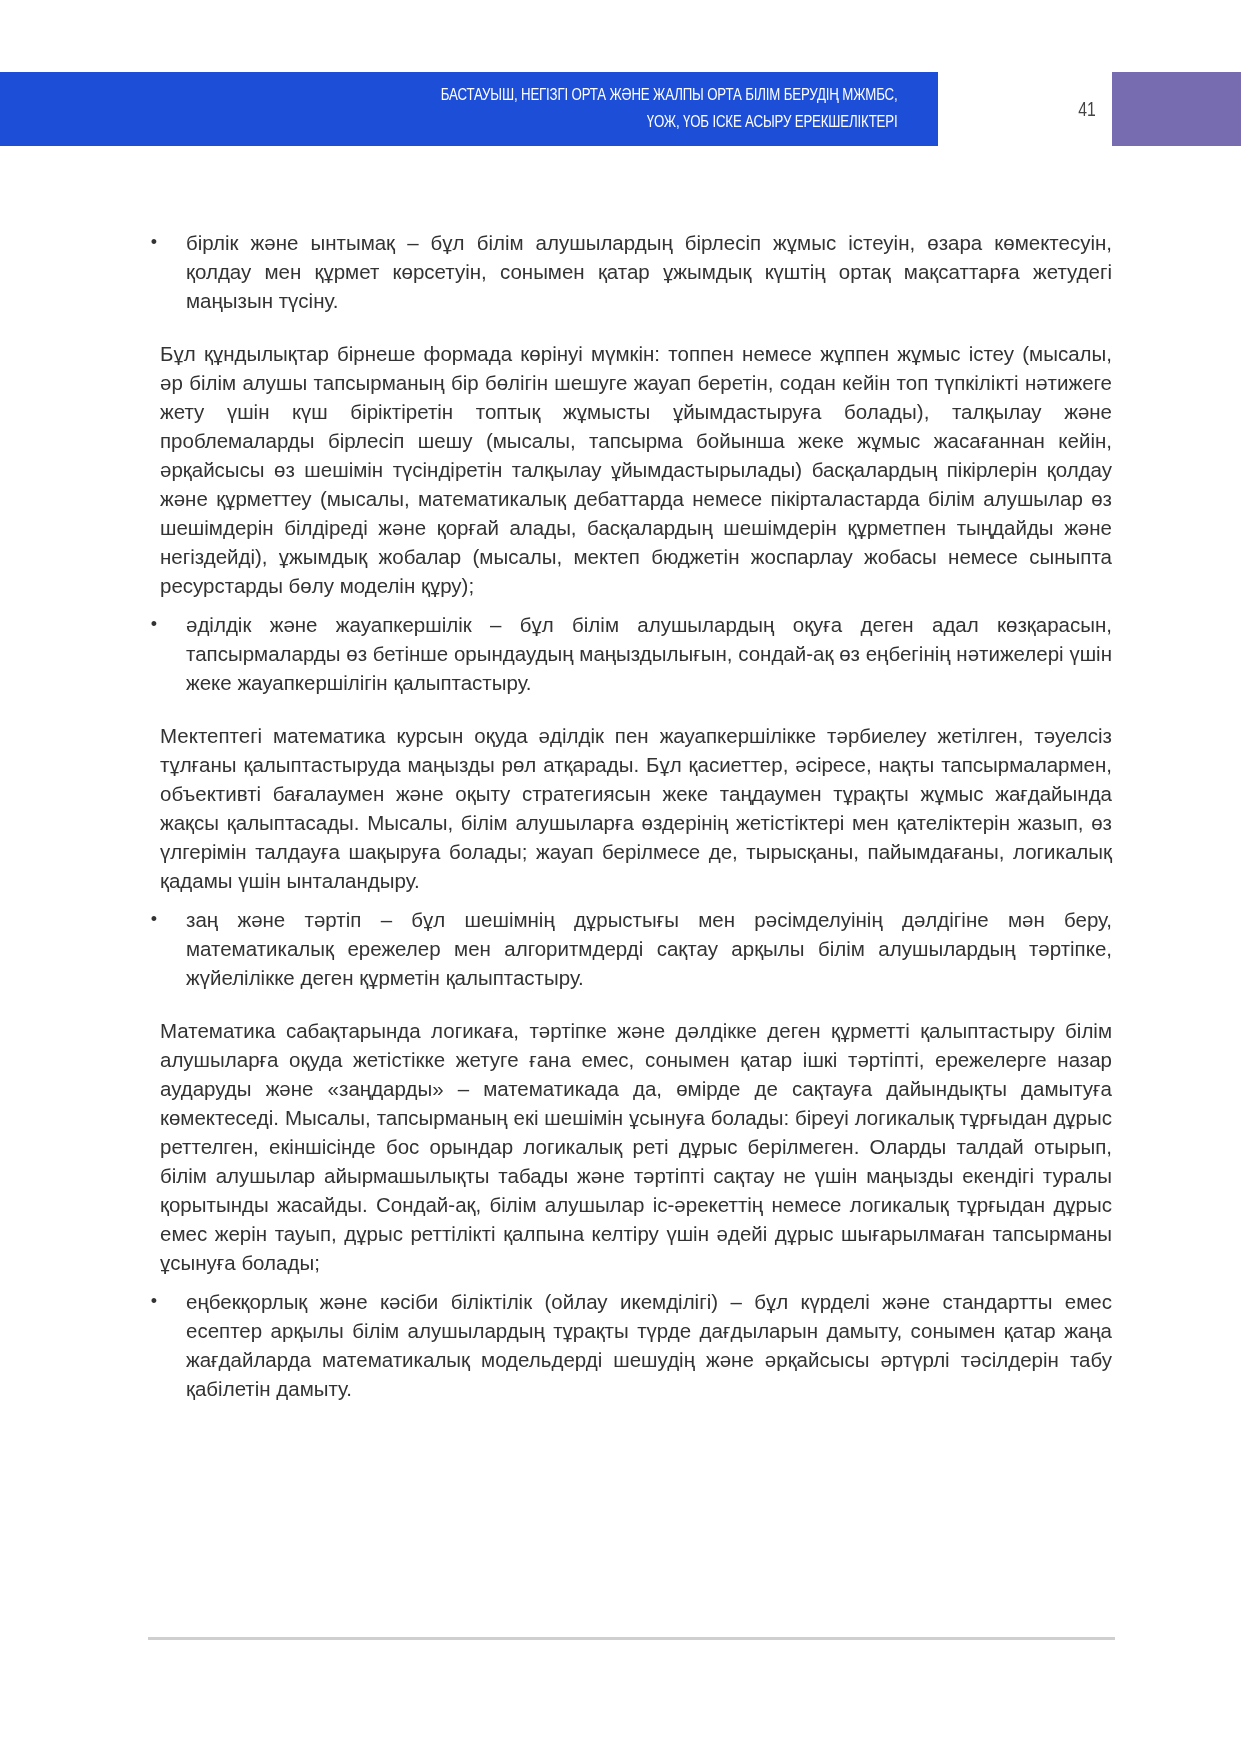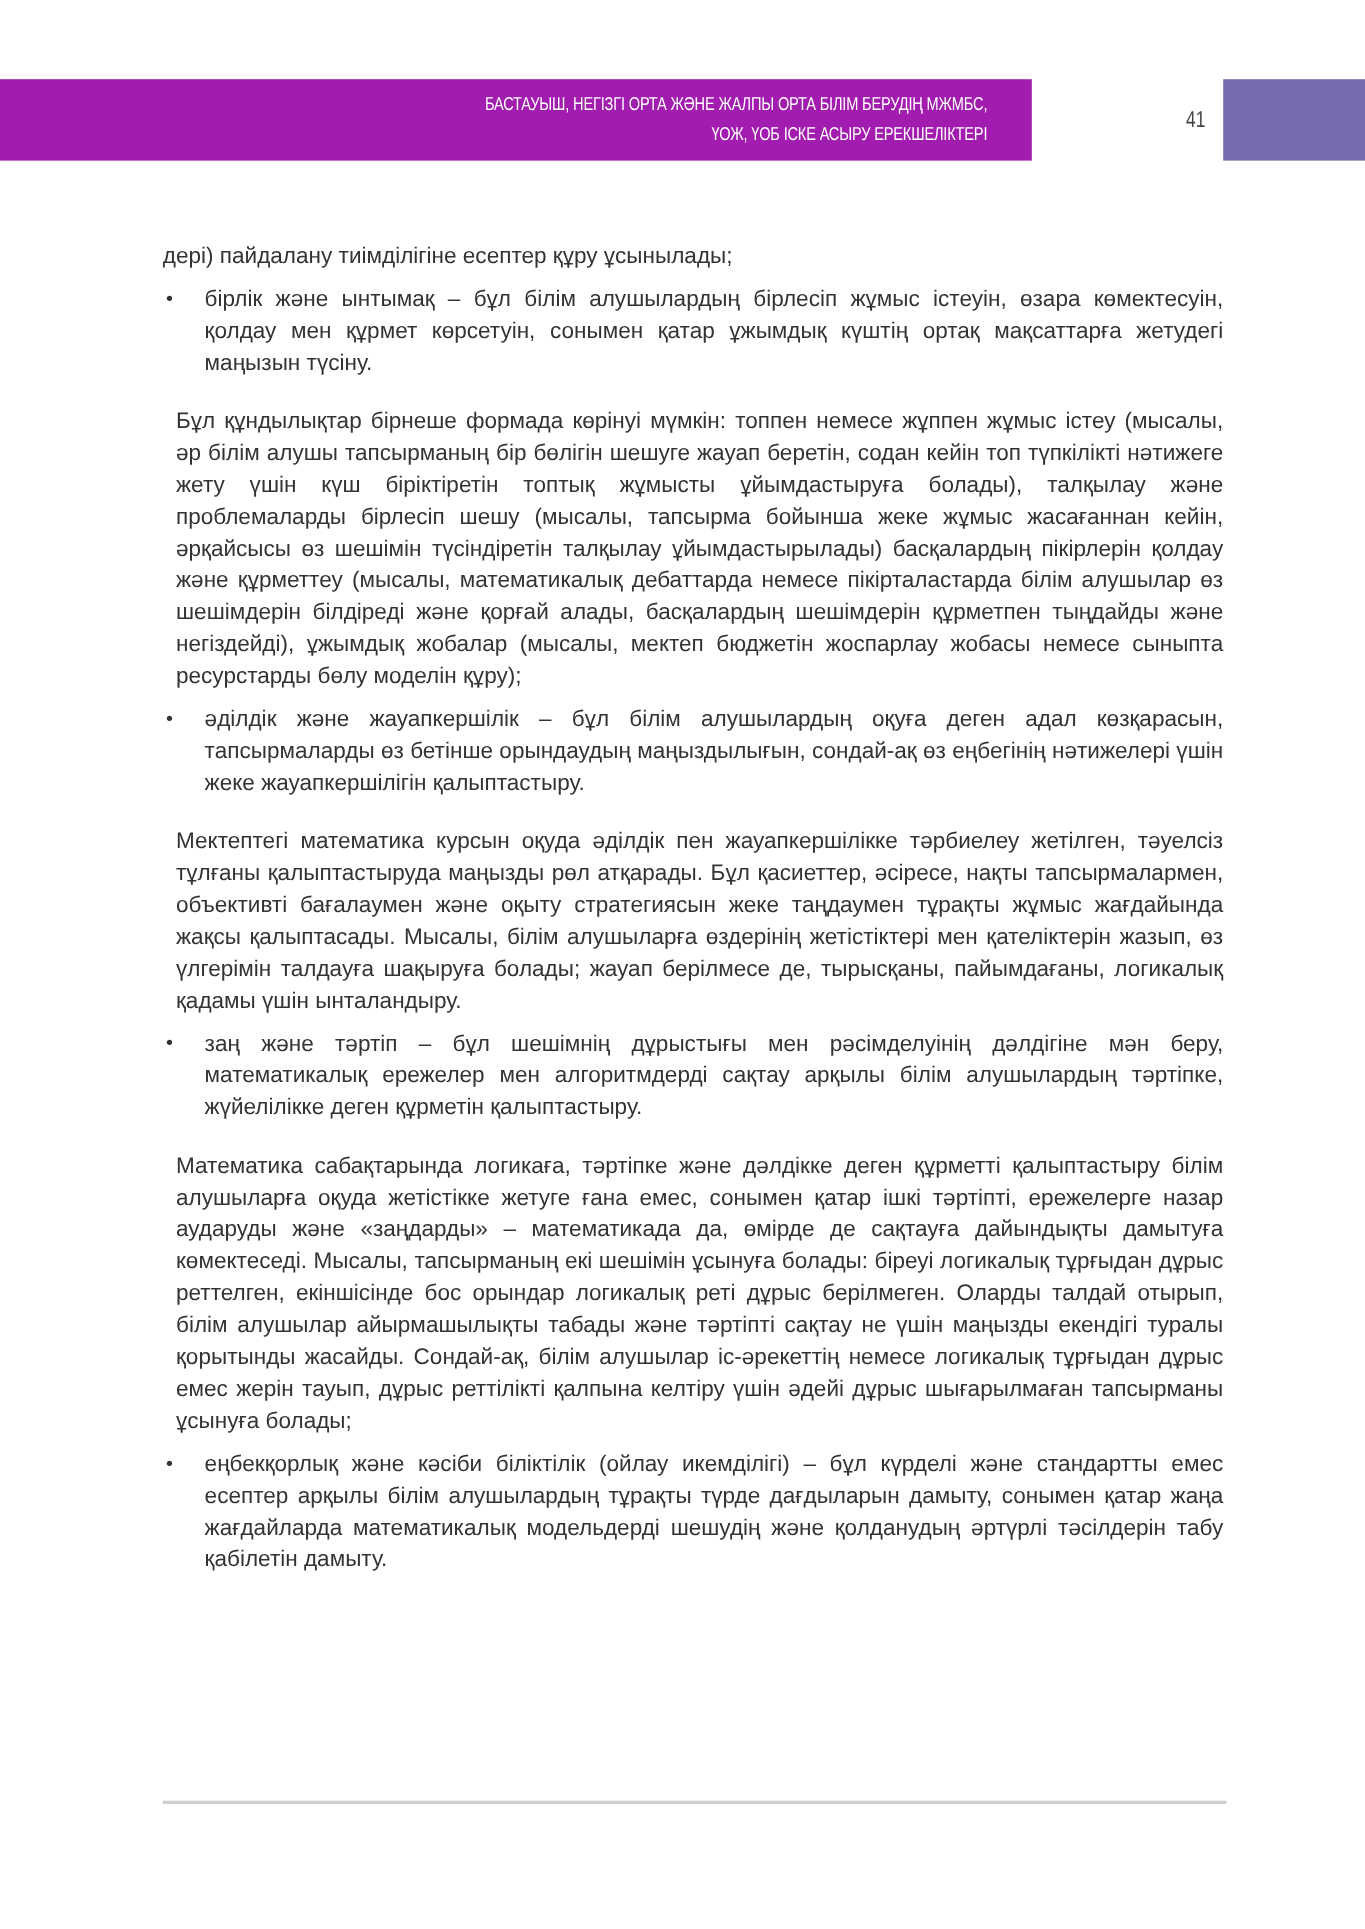--- a/index.html
+++ b/index.html
@@ -14,21 +14,21 @@
       overflow: hidden;
       font-family: "Liberation Sans", "DejaVu Sans", sans-serif;
       color: #333333;
     }
     .header-band {
       position: absolute;
       left: 0;
       top: 72px;
       width: 938px;
       height: 74px;
-      background: #a21caf;
+      background: #1d4ed8;
     }
     .header-title {
       position: absolute;
       right: 40px;
       top: 9px;
       text-align: right;
       color: #ffffff;
       font-family: "Liberation Sans", sans-serif;
       font-size: 17px;
       line-height: 27px;
@@ -105,21 +105,20 @@
 <div class="header-band">
   <div class="header-title">
     <div>БАСТАУЫШ, НЕГІЗГІ ОРТА ЖӘНЕ ЖАЛПЫ ОРТА БІЛІМ БЕРУДІҢ МЖМБС,</div>
     <div>ҮОЖ, ҮОБ ІСКЕ АСЫРУ ЕРЕКШЕЛІКТЕРІ</div>
   </div>
 </div>
 <div class="page-number">41</div>
 <div class="header-block"></div>
 
 <div class="content">
-  <p>дері) пайдалану тиімділігіне есептер құру ұсынылады;</p>
 
   <div class="bullet">
     <span class="dot">•</span>
     <span>бірлік және ынтымақ – бұл білім алушылардың бірлесіп жұмыс істеуін, өзара көмектесуін, қолдау мен құрмет көрсетуін, сонымен қатар ұжымдық күштің ортақ мақсаттарға жетудегі маңызын түсіну.</span>
   </div>
 
   <p class="para">Бұл құндылықтар бірнеше формада көрінуі мүмкін: топпен немесе жұппен жұмыс істеу (мысалы, әр білім алушы тапсырманың бір бөлігін шешуге жауап беретін, содан кейін топ түпкілікті нәтижеге жету үшін күш біріктіретін топтық жұмысты ұйымдастыруға болады), талқылау және проблемаларды бірлесіп шешу (мысалы, тапсырма бойынша жеке жұмыс жасағаннан кейін, әрқайсысы өз шешімін түсіндіретін талқылау ұйымдастырылады) басқалардың пікірлерін қолдау және құрметтеу (мысалы, математикалық дебаттарда немесе пікірталастарда білім алушылар өз шешімдерін білдіреді және қорғай алады, басқалардың шешімдерін құрметпен тыңдайды және негіздейді), ұжымдық жобалар (мысалы, мектеп бюджетін жоспарлау жобасы немесе сыныпта ресурстарды бөлу моделін құру);</p>
 
   <div class="bullet">
     <span class="dot">•</span>
@@ -130,17 +129,17 @@
 
   <div class="bullet">
     <span class="dot">•</span>
     <span>заң және тәртіп – бұл шешімнің дұрыстығы мен рәсімделуінің дәлдігіне мән беру, математикалық ережелер мен алгоритмдерді сақтау арқылы білім алушылардың тәртіпке, жүйелілікке деген құрметін қалыптастыру.</span>
   </div>
 
   <p class="para">Математика сабақтарында логикаға, тәртіпке және дәлдікке деген құрметті қалыптастыру білім алушыларға оқуда жетістікке жетуге ғана емес, сонымен қатар ішкі тәртіпті, ережелерге назар аударуды және «заңдарды» – математикада да, өмірде де сақтауға дайындықты дамытуға көмектеседі. Мысалы, тапсырманың екі шешімін ұсынуға болады: біреуі логикалық тұрғыдан дұрыс реттелген, екіншісінде бос орындар логикалық реті дұрыс берілмеген. Оларды талдай отырып, білім алушылар айырмашылықты табады және тәртіпті сақтау не үшін маңызды екендігі туралы қорытынды жасайды. Сондай-ақ, білім алушылар іс-әрекеттің немесе логикалық тұрғыдан дұрыс емес жерін тауып, дұрыс реттілікті қалпына келтіру үшін әдейі дұрыс шығарылмаған тапсырманы ұсынуға болады;</p>
 
   <div class="bullet">
     <span class="dot">•</span>
-    <span>еңбекқорлық және кәсіби біліктілік (ойлау икемділігі) – бұл күрделі және стандартты емес есептер арқылы білім алушылардың тұрақты түрде дағдыларын дамыту, сонымен қатар жаңа жағдайларда математикалық модельдерді шешудің және қолданудың әртүрлі тәсілдерін табу қабілетін дамыту.</span>
+    <span>еңбекқорлық және кәсіби біліктілік (ойлау икемділігі) – бұл күрделі және стандартты емес есептер арқылы білім алушылардың тұрақты түрде дағдыларын дамыту, сонымен қатар жаңа жағдайларда математикалық модельдерді шешудің және әрқайсысы әртүрлі тәсілдерін табу қабілетін дамыту.</span>
   </div>
 </div>
 
 <div class="footer-rule"></div>
 
 </body></html>

